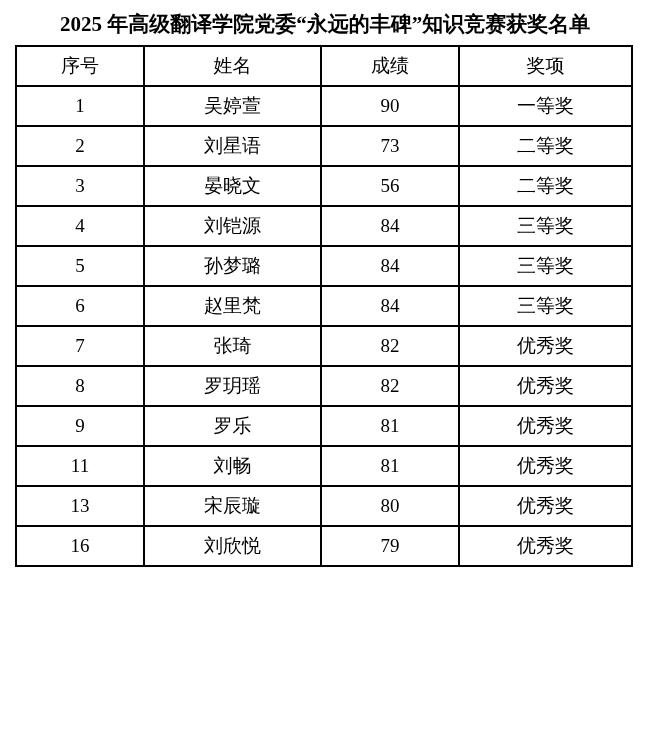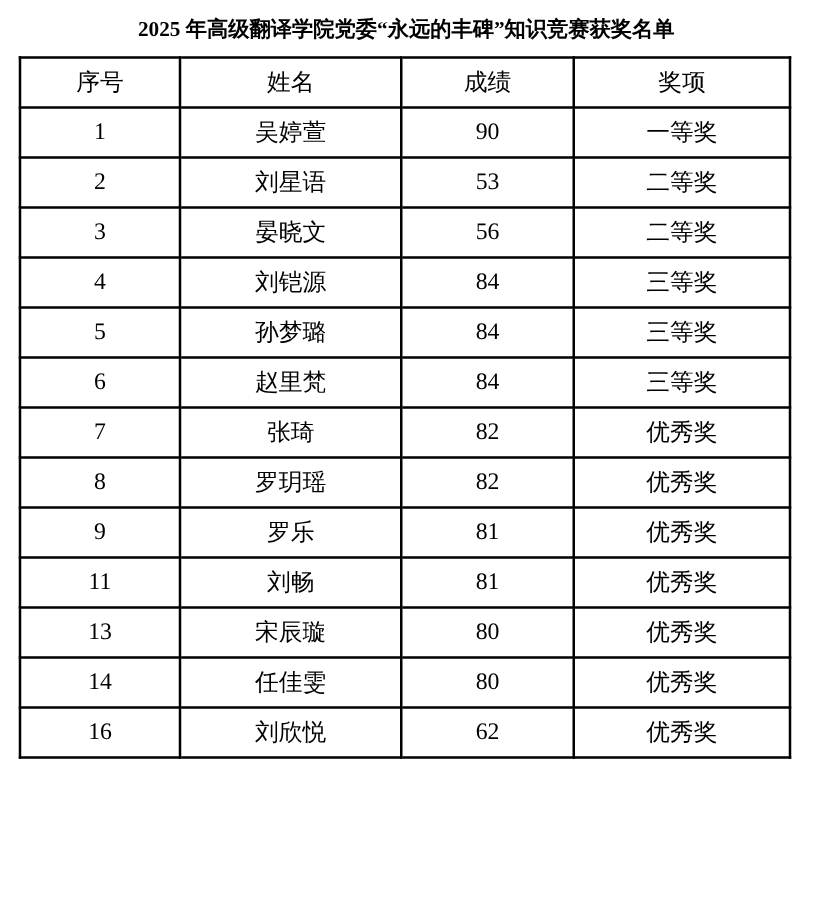--- a/index.html
+++ b/index.html
@@ -13,21 +13,21 @@
     height: 730px;
     overflow: hidden;
     color: #000000;
     font-family: "Liberation Serif", "DejaVu Serif", serif;
   }
   .doc-title {
     margin: 5px 2px 0 2px;
     height: 40px;
     line-height: 38px;
     text-align: center;
-    font-size: 17px;
+    font-size: 21px;
     font-weight: bold;
     white-space: nowrap;
     letter-spacing: 0px;
     font-family: "Liberation Serif", "DejaVu Serif", serif;
   }
   table.awards-table {
     border-collapse: collapse;
     table-layout: fixed;
     margin-left: 15px;
     width: 616px;
@@ -75,21 +75,21 @@
     <tbody>
         <tr>
           <td>1</td>
           <td>吴婷萱</td>
           <td>90</td>
           <td>一等奖</td>
         </tr>
         <tr>
           <td>2</td>
           <td>刘星语</td>
-          <td>53</td>
+          <td>73</td>
           <td>二等奖</td>
         </tr>
         <tr>
           <td>3</td>
           <td>晏晓文</td>
           <td>56</td>
           <td>二等奖</td>
         </tr>
         <tr>
           <td>4</td>
@@ -133,26 +133,20 @@
           <td>81</td>
           <td>优秀奖</td>
         </tr>
         <tr>
           <td>13</td>
           <td>宋辰璇</td>
           <td>80</td>
           <td>优秀奖</td>
         </tr>
         <tr>
-          <td>14</td>
-          <td>任佳雯</td>
-          <td>80</td>
-          <td>优秀奖</td>
-        </tr>
-        <tr>
           <td>16</td>
           <td>刘欣悦</td>
-          <td>62</td>
+          <td>79</td>
           <td>优秀奖</td>
         </tr>
       </tbody>
   </table>
 </div>
 
 </body></html>

